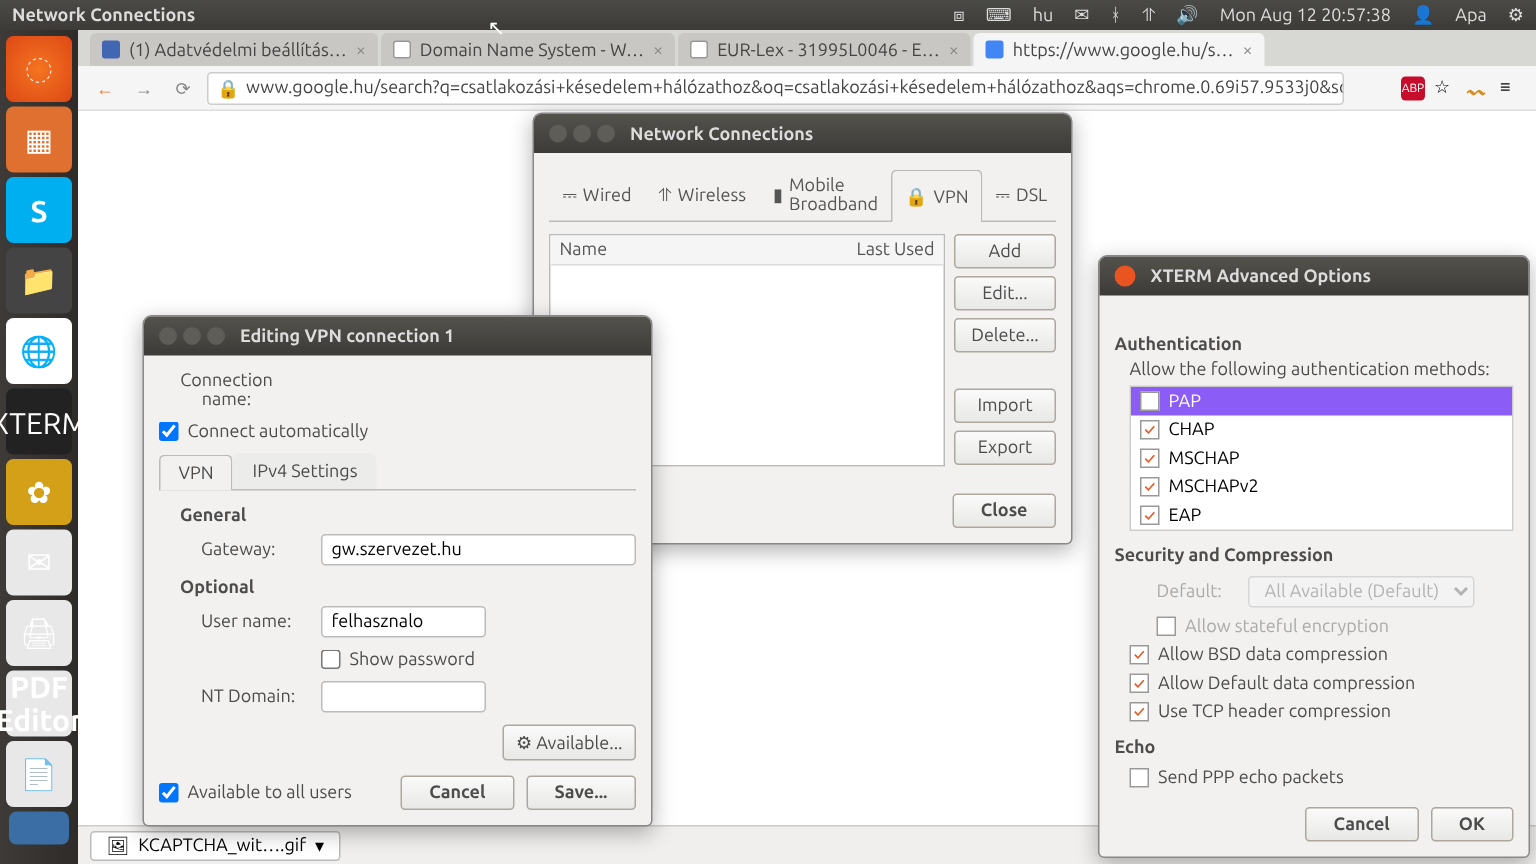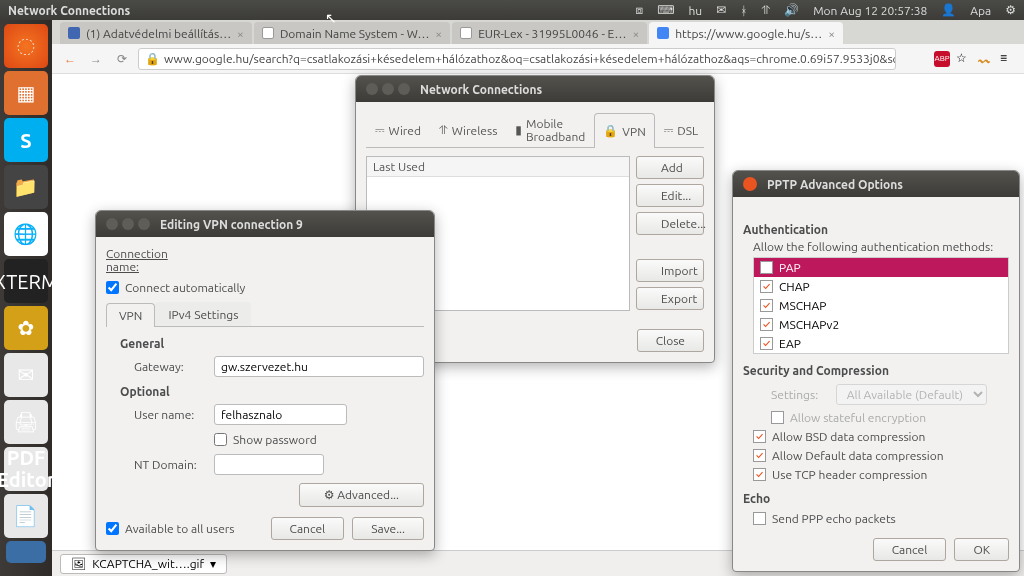--- a/index.html
+++ b/index.html
@@ -57,49 +57,49 @@
 
 .nc { left: 355px; top: 75px; width: 360px; }
 .nc-tabs { display: flex; border-bottom: 1px solid #bbb; }
 .nc-tab { padding: 4px 8px; color: #555; display: flex; align-items: center; gap: 4px; border: 1px solid transparent; border-bottom: none; }
 .nc-tab.active { background: #f2f1f0; border-color: #bbb; border-radius: 4px 4px 0 0; position: relative; top: 1px; }
 .nc-content { display: flex; gap: 6px; margin-top: 8px; }
 .nc-list { flex: 1; border: 1px solid #bbb; background: #fff; height: 155px; }
 .nc-list-hdr { display: flex; background: #f5f5f5; border-bottom: 1px solid #ddd; }
 .nc-list-hdr div { padding: 3px 6px; color: #555; }
 .nc-btns { display: flex; flex-direction: column; gap: 5px; width: 68px; }
-.btn { background: linear-gradient(#fafafa, #e8e8e6); border: 1px solid #aea79f; border-radius: 3px; padding: 4px 24px; text-align: center; color: #4c4c4c; cursor: pointer; }
-.btn.wide { padding: 4px 18px; }
+.btn { background: linear-gradient(#fafafa, #e8e8e6); border: 1px solid #aea79f; border-radius: 3px; padding: 4px 8px; text-align: center; color: #4c4c4c; cursor: pointer; }
+.btn.wide { padding: 4px 18px; font-weight: bold; }
 .nc-footer { display: flex; justify-content: flex-end; margin-top: 10px; padding-top: 8px; }
 
 
 .ev { left: 95px; top: 210px; width: 340px; z-index: 60; }
 .ev .row { display: flex; align-items: center; gap: 8px; margin-bottom: 8px; }
-.ev .lbl { width: 90px; color: #4c4c4c; text-align: left; text-decoration: underline; }
+.ev .lbl { width: 90px; color: #4c4c4c; text-align: center; }
 .ev .lbl-narrow { width: 72px; color: #4c4c4c; }
 .ev input[type=text], .ev input[type=password] { border: 1px solid #bbb; border-radius: 3px; padding: 3px 6px; background: #fff; }
 .ev .full { flex: 1; }
 .ev .section { font-weight: bold; color: #4c4c4c; margin: 6px 0; }
 .ev .indent { padding-left: 14px; }
 .ev-tabs { display: flex; border-bottom: 1px solid #bbb; margin-bottom: 10px; }
 .ev-tab { padding: 5px 12px; border: 1px solid #bbb; border-bottom: none; border-radius: 4px 4px 0 0; background: #ececea; color: #4c4c4c; position: relative; top: 1px; }
 .ev-tab.active { background: #f2f1f0; }
 .ev-tab:not(.active) { border-color: transparent; top: 0; }
 .ev select { border: 1px solid #bbb; border-radius: 3px; padding: 3px 6px; background: #fafafa; }
 .ev .footer { display: flex; align-items: center; margin-top: 10px; gap: 8px; }
 .chk { display: flex; align-items: center; gap: 6px; color: #4c4c4c; }
 .chk input { width: 13px; height: 13px; }
 
 
 .po { right: 4px; top: 170px; width: 288px; z-index: 70; }
 .po .dlg-title .close-o { width: 14px; height: 14px; border-radius: 7px; background: #e95420; display: inline-block; }
 .po h4 { font-weight: bold; color: #4c4c4c; margin: 16px 0 4px 0; }
 .po .auth-list { border: 1px solid #ccc; background: #fff; }
 .po .auth-item { padding: 3px 6px; display: flex; align-items: center; gap: 6px; }
-.po .auth-item.sel { background: #be185d; color: #fff; }
+.po .auth-item.sel { background: #8b5cf6; color: #fff; }
 .po .ck { width: 13px; height: 13px; background: #fff; border: 1px solid #999; display: inline-flex; align-items: center; justify-content: center; font-size: 10px; }
 .po .ck.on::after { content: "✓"; color: #e95420; font-weight: bold; }
 .po .auth-item.sel .ck.on::after { color: #fff; }
 .po .opt { display: flex; align-items: center; gap: 6px; padding: 3px 0; color: #4c4c4c; }
 .po .opt.dis { color: #aaa; }
 .po .footer { display: flex; justify-content: flex-end; gap: 8px; margin-top: 10px; }
 .po select { border: 1px solid #ccc; border-radius: 3px; padding: 2px 6px; background: #f5f5f5; color: #999; }
 
 .cursor { position: absolute; left: 325px; top: 10px; z-index: 200; color: #fff; font-size: 14px; pointer-events: none; }
 </style>
@@ -214,20 +214,21 @@
           <span>VPN</span>
         </div>
       <div class="nc-tab">
           <span>⎓</span>
           <span>DSL</span>
         </div>
     </div>
     <div class="nc-content">
       <div class="nc-list">
         <div class="nc-list-hdr">
+          <div style="flex:1">Name</div>
           <div>Last Used</div>
         </div>
       </div>
       <div class="nc-btns">
         <div class="btn">Add</div>
         <div class="btn">Edit...</div>
         <div class="btn">Delete...</div>
         <div style="height:14px"></div>
         <div class="btn">Import</div>
         <div class="btn">Export</div>
@@ -239,21 +240,21 @@
   </div>
 </div>
 
 <div class="dialog ev">
   <div class="dlg-title">
     <div class="dlg-ctrls">
         <span></span>
         <span></span>
         <span></span>
       </div>
-    <span>Editing VPN connection 9</span>
+    <span>Editing VPN connection 1</span>
   </div>
   <div class="dlg-body">
     <div class="row">
         <span class="lbl">Connection name:</span>
       </div>
     <label class="chk">
         <input type="checkbox" checked="" style="">
         <span>Connect automatically</span>
       </label>
     <div class="ev-tabs" style="margin-top:8px">
@@ -263,53 +264,53 @@
     <div class="indent">
       <div class="section">General</div>
       <div class="row indent">
           <span class="lbl-narrow">Gateway:</span>
           <input type="text" class="full" value="gw.szervezet.hu" style="">
         </div>
       <div class="section">Optional</div>
       <div class="indent">
         <div class="row">
             <span class="lbl-narrow">User name:</span>
-            <input type="text" style="width: 133px;" value="felhasznalo">
+            <input type="text" style="width: 110px;" value="felhasznalo">
           </div>
         <div class="row">
             <span class="lbl-narrow"></span>
             <label class="chk">
               <input type="checkbox" style="">
               <span>Show password</span>
             </label>
           </div>
         <div class="row">
             <span class="lbl-narrow">NT Domain:</span>
             <input type="text" style="width: 110px;" value="">
           </div>
       </div>
       <div style="display:flex;justify-content:flex-end;margin-top:6px">
-          <div class="btn"><span>⚙</span> <span>Advanced...</span></div>
+          <div class="btn"><span>⚙</span> <span>Available...</span></div>
         </div>
     </div>
     <div class="footer">
       <label class="chk" style="flex:1">
           <input type="checkbox" checked="" style="">
           <span>Available to all users</span>
         </label>
       <div class="btn wide">Cancel</div>
       <div class="btn wide">Save...</div>
     </div>
   </div>
 </div>
 
 <div class="dialog po">
   <div class="dlg-title">
     <span class="close-o"></span>
-    <span>PPTP Advanced Options</span>
+    <span>XTERM Advanced Options</span>
   </div>
   <div class="dlg-body">
     <h4>Authentication</h4>
     <div style="color:#4c4c4c;margin:2px 0 4px 10px">Allow the following authentication methods:</div>
     <div class="auth-list" style="margin-left:10px">
       <div class="auth-item sel">
           <span class="ck on"></span>
           <span>PAP</span>
         </div>
       <div class="auth-item">
@@ -324,21 +325,21 @@
           <span class="ck on"></span>
           <span>MSCHAPv2</span>
         </div>
       <div class="auth-item">
           <span class="ck on"></span>
           <span>EAP</span>
         </div>
     </div>
     <h4 style="margin-top:10px">Security and Compression</h4>
     <div style="margin-left:10px">
-      <div class="opt dis" style="margin-left:18px"><span>Settings:</span>&nbsp;&nbsp;<select disabled=""><option>All Available (Default)</option></select></div>
+      <div class="opt dis" style="margin-left:18px"><span>Default:</span>&nbsp;&nbsp;<select disabled=""><option>All Available (Default)</option></select></div>
       <div class="opt dis" style="margin-left:18px">
           <span class="ck"></span>
           <span>Allow stateful encryption</span>
         </div>
       <div class="opt">
           <span class="ck on"></span>
           <span>Allow BSD data compression</span>
         </div>
       <div class="opt">
           <span class="ck on"></span>

